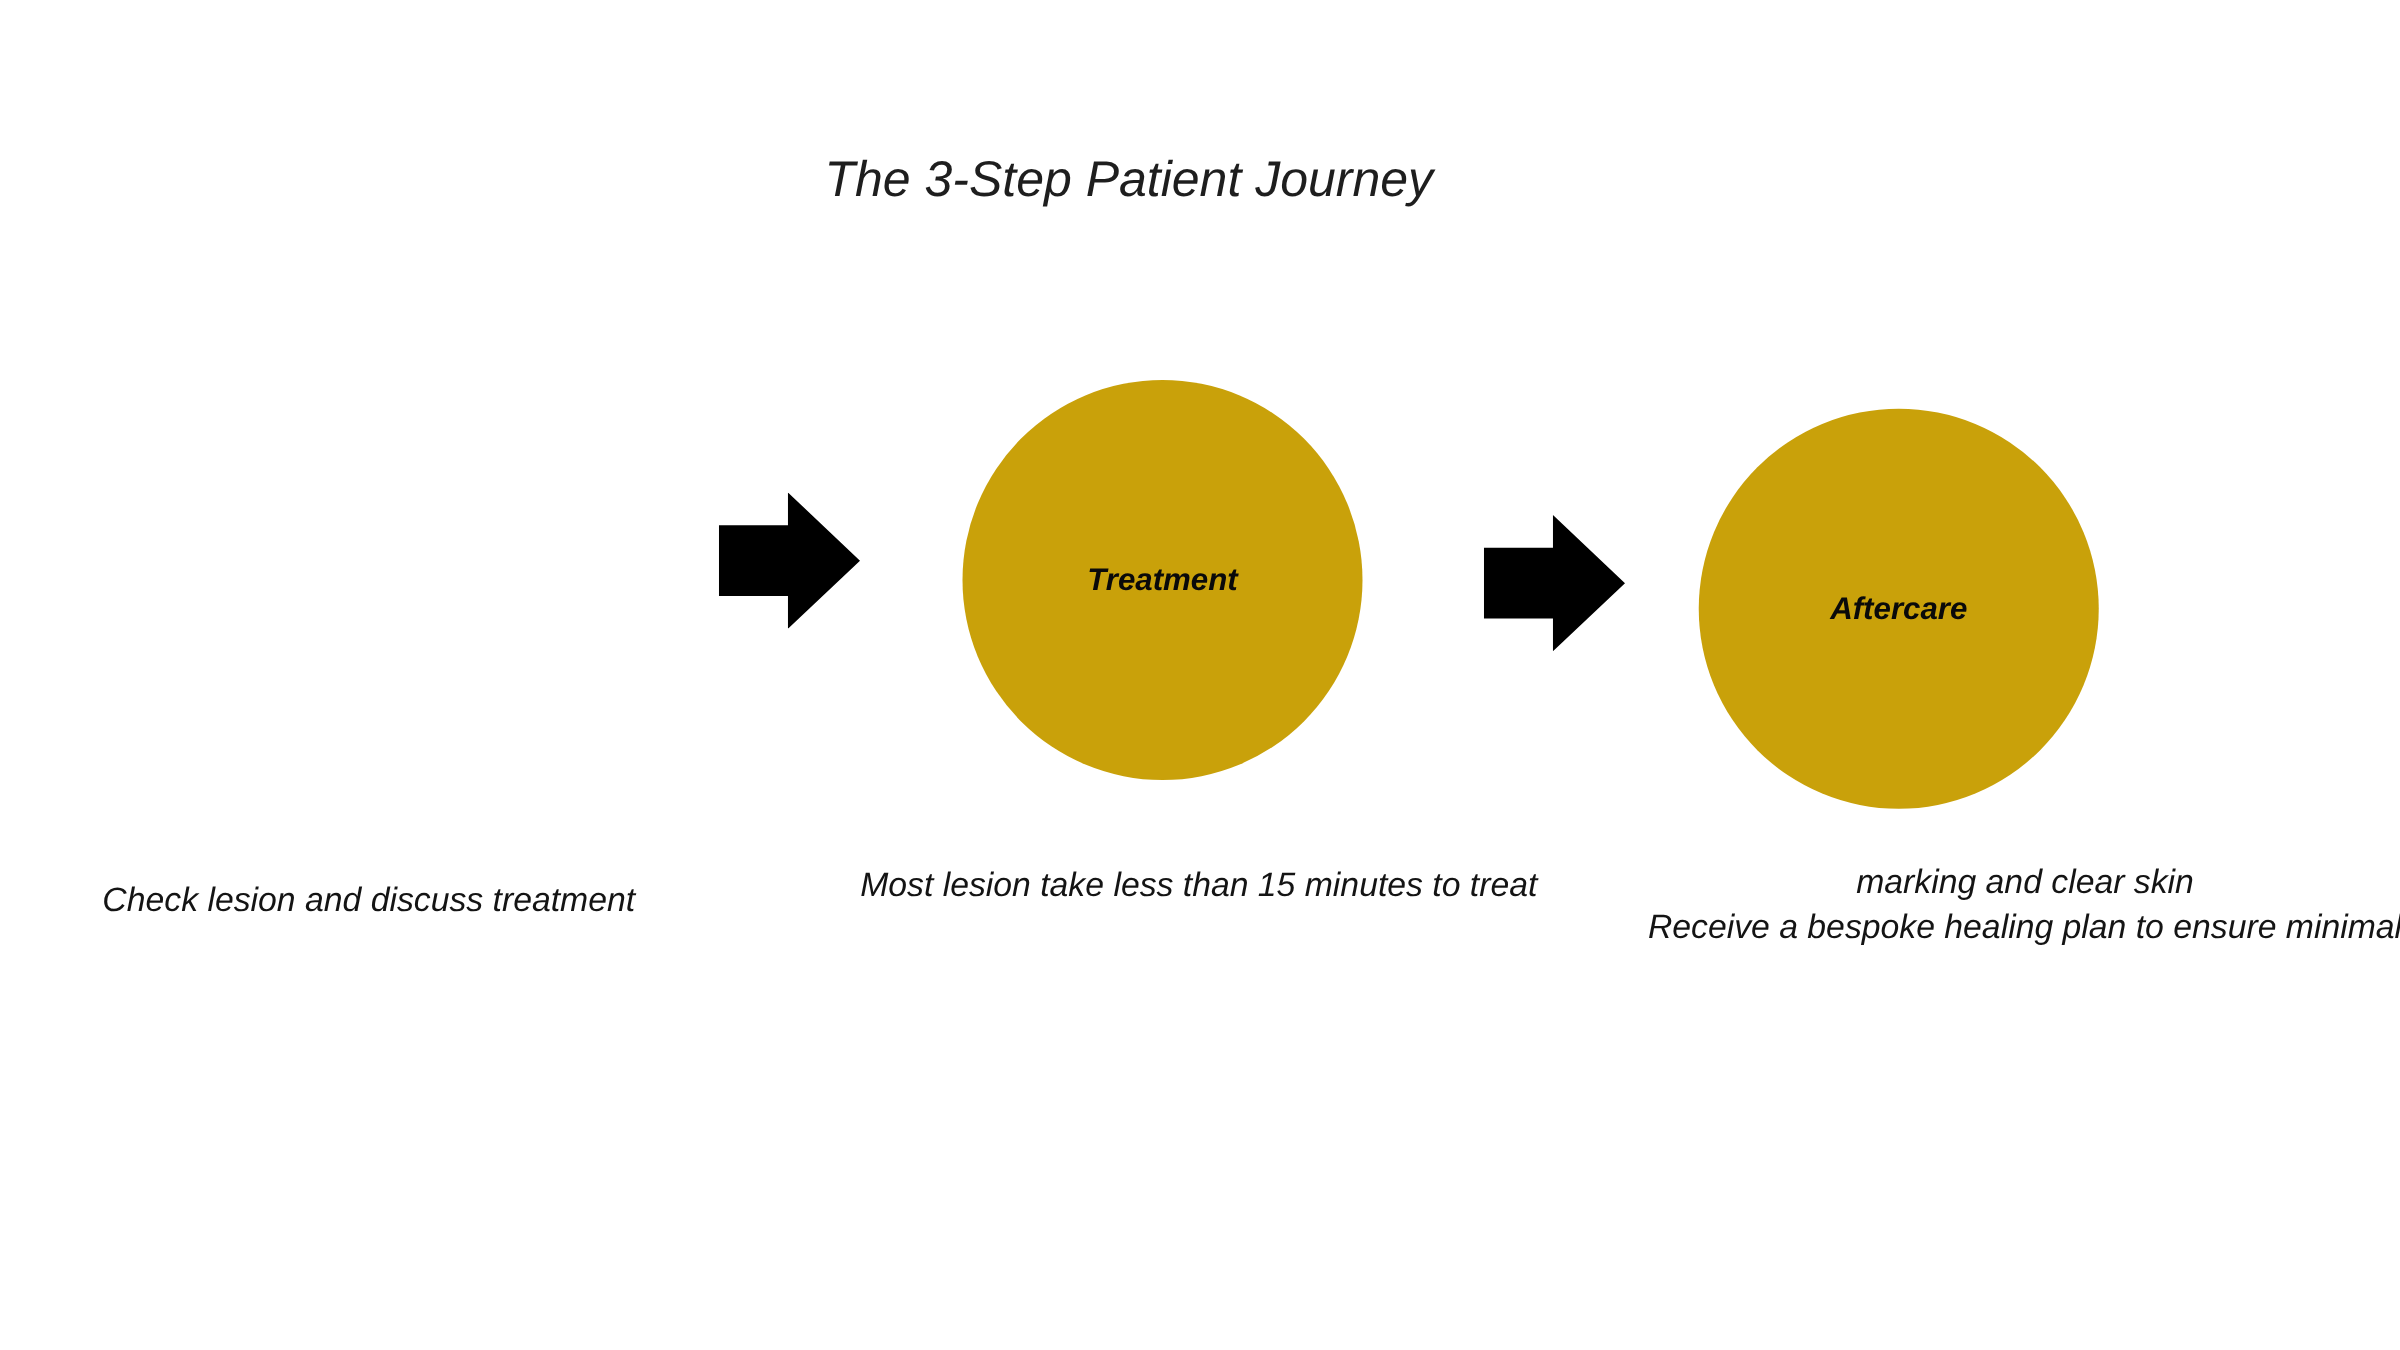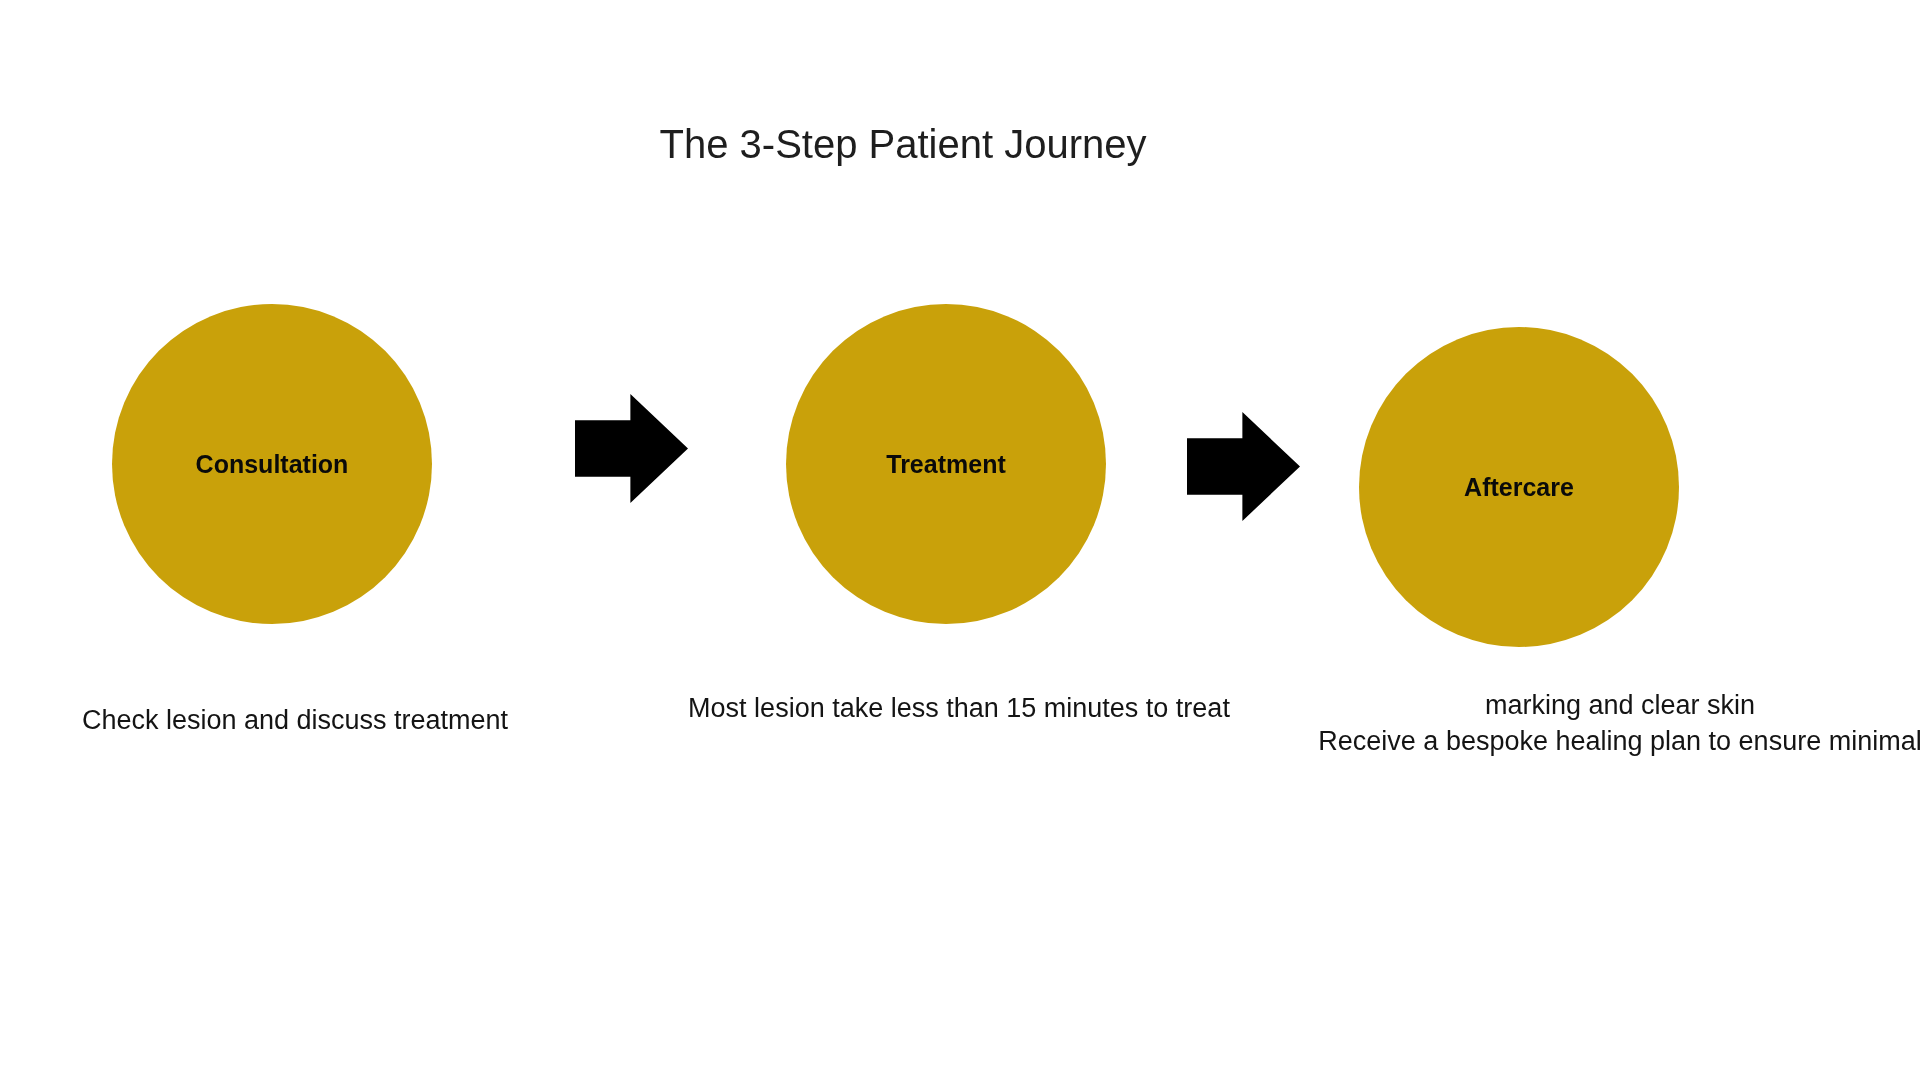--- a/index.html
+++ b/index.html
@@ -14,20 +14,21 @@
   html,body{
     width:1920px;height:1080px;
     background:var(--background);
     font-family:"Liberation Sans", sans-serif;
     overflow:hidden;
   }
   .canvas{
     position:relative;
     width:1920px;height:1056px;
     background:var(--background);
+    font-style:italic;
   }
   .title{
     position:absolute;
     left:903px;top:120px;
     transform:translateX(-50%);
     font-size:40px;
     font-weight:400;
     line-height:48px;
     color:var(--title-text);
     white-space:nowrap;
@@ -35,21 +36,21 @@
   .circle{
     position:absolute;
     width:320px;height:320px;
     border-radius:50%;
     background:var(--circle-fill);
     display:flex;
     align-items:center;
     justify-content:center;
   }
   .circle-1{left:112px;top:304px;}
-  .circle-2{left:786px;top:304px;}
+  .circle-2{left:770px;top:304px;}
   .circle-3{left:1359px;top:327px;}
   .circle-label{
     font-size:25px;
     font-weight:700;
     color:var(--label-text);
     white-space:nowrap;
   }
   .arrow{
     position:absolute;
     width:113px;height:109px;
@@ -72,23 +73,20 @@
   .desc-2{left:936px;top:690px;}
   .desc-3{left:1597px;top:687px;}
 </style>
 </head>
 <body>
 
 <div class="canvas">
 
   <h1 class="title">The 3-Step Patient Journey</h1>
 
-  <div class="circle circle-1">
-    <span class="circle-label">Consultation</span>
-  </div>
 
   <div class="arrow arrow-1"></div>
 
   <div class="circle circle-2">
     <span class="circle-label">Treatment</span>
   </div>
 
   <div class="arrow arrow-2"></div>
 
   <div class="circle circle-3">

